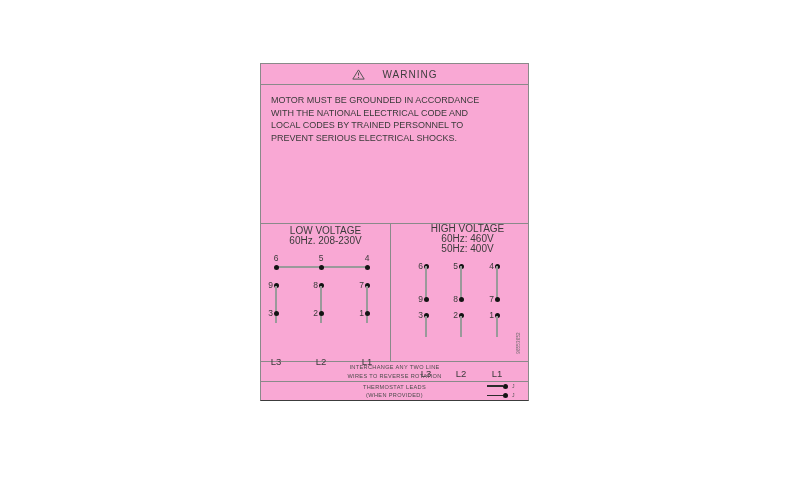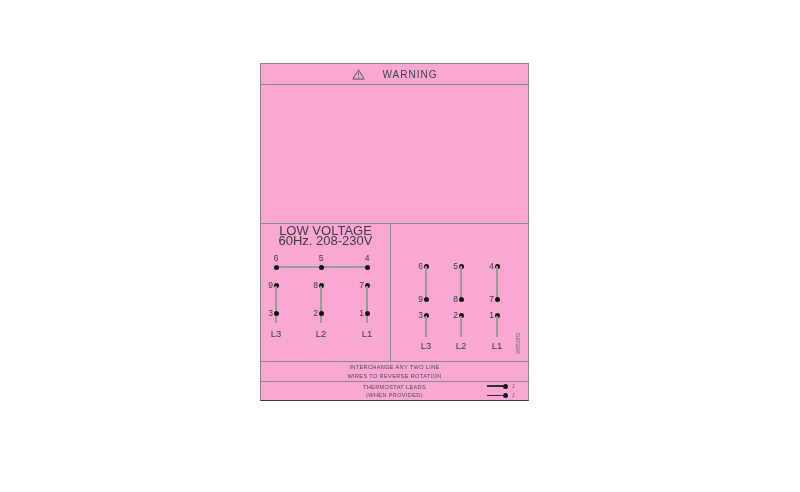--- a/index.html
+++ b/index.html
@@ -11,30 +11,30 @@
               border-bottom:1px solid #8a8a8a;display:flex;align-items:center;justify-content:center;gap:18px;}
   .warn-text{font-size:10px;letter-spacing:1px;color:#3d3d3d;}
   .para{position:absolute;left:10px;width:250px;font-size:9px;line-height:12.7px;color:#3a3a3a;
         white-space:pre-line;}
   .p1{top:30px;}
   .p2{top:97px;}
   .sec-voltage{position:absolute;top:159px;left:0;width:100%;height:139px;box-sizing:border-box;
                border-top:1px solid #8a8a8a;border-bottom:1px solid #8a8a8a;}
   .vdivider{position:absolute;left:129px;top:0;height:100%;width:1px;background:#8a8a8a;}
   .col{position:absolute;top:0;height:100%;}
-  .v-title{position:absolute;top:2px;left:0;width:100%;text-align:center;font-size:13px;
+  .v-title{position:absolute;top:2px;left:0;width:100%;text-align:center;font-size:10px;
            line-height:10px;color:#3a3a3a;white-space:pre-line;}
   .hv .v-title{top:0;left:8px;line-height:9.8px;}
   .dot{position:absolute;width:5px;height:5px;border-radius:50%;background:#141414;}
   .tnum{position:absolute;font-size:8.5px;line-height:9px;color:#3a3a3a;}
   .above{width:16px;text-align:center;}
   .side{width:11px;text-align:right;}
   .hwire{position:absolute;height:1.4px;background:#9a9a9a;}
   .vwire{position:absolute;width:1.4px;background:#9a9a9a;}
-  .llab{position:absolute;width:24px;text-align:center;font-size:9.5px;line-height:10px;color:#3a3a3a;}
+  .llab{position:absolute;width:24px;text-align:center;font-size:9.5px;line-height:10px;color:#3a3a3a;margin-top:28px;}
   .draw-num{position:absolute;left:246px;top:116px;width:24px;height:6px;transform:rotate(-90deg);
             font-size:4.5px;letter-spacing:0.2px;color:#666;text-align:center;line-height:6px;}
   .sec-interchange{position:absolute;top:298px;left:0;width:100%;height:20px;box-sizing:border-box;
                    border-bottom:1px solid #8a8a8a;display:flex;align-items:center;justify-content:center;}
   .sec-thermostat{position:absolute;top:318px;left:0;width:100%;height:18px;display:flex;
                   align-items:center;justify-content:center;}
   .small-text{font-size:5.6px;line-height:8.3px;letter-spacing:0.35px;color:#4a4a4a;
               white-space:pre-line;text-align:center;}
   .lead-line{position:absolute;height:1.2px;background:#2c2c2c;}
   .lead-dot{position:absolute;width:5px;height:5px;border-radius:50%;background:#141414;}
@@ -50,20 +50,24 @@
       <span style="display:inline-flex;">
         <svg width="13" height="11" viewBox="0 0 13 11">
           <path d="M6.5 0.9 L12.2 10.1 H0.8 Z" fill="none" stroke="#555" stroke-width="1" stroke-linejoin="round"></path>
           <line x1="6.5" y1="3.6" x2="6.5" y2="6.6" stroke="#555" stroke-width="1"></line>
           <circle cx="6.5" cy="8.4" r="0.7" fill="#555"></circle>
         </svg>
       </span>
       <span class="warn-text">WARNING</span>
     </div>
 
+    <div class="para p1">MOTOR MUST BE GROUNDED IN ACCORDANCE
+WITH THE NATIONAL ELECTRICAL CODE AND
+LOCAL CODES BY TRAINED PERSONNEL TO
+PREVENT SERIOUS ELECTRICAL SHOCKS.</div>
 
     <div class="sec-voltage">
       <div class="vdivider"></div>
 
       <div class="col lv" style="left:0;width:129px;">
         <div class="v-title">LOW VOLTAGE
 60Hz. 208-230V</div>
         <span class="tnum above" style="left:7px;top:30px;">6</span>
         <span class="tnum above" style="left:52px;top:30px;">5</span>
         <span class="tnum above" style="left:98px;top:30px;">4</span>
@@ -85,20 +89,23 @@
         <span class="tnum side" style="left:92px;top:84.8px;">1</span>
         <span class="dot" style="left:12.5px;top:86.8px;"></span>
         <span class="dot" style="left:57.5px;top:86.8px;"></span>
         <span class="dot" style="left:103.5px;top:86.8px;"></span>
         <span class="llab" style="left:3px;top:105px;">L3</span>
         <span class="llab" style="left:48px;top:105px;">L2</span>
         <span class="llab" style="left:94px;top:105px;">L1</span>
       </div>
 
       <div class="col hv" style="left:130px;width:137px;">
+        <div class="v-title">HIGH VOLTAGE
+60Hz: 460V
+50Hz: 400V</div>
         <span class="tnum side" style="left:21px;top:37.5px;">6</span>
         <span class="tnum side" style="left:56px;top:37.5px;">5</span>
         <span class="tnum side" style="left:92px;top:37.5px;">4</span>
         <span class="dot" style="left:32.5px;top:39.5px;"></span>
         <span class="dot" style="left:67.5px;top:39.5px;"></span>
         <span class="dot" style="left:103.5px;top:39.5px;"></span>
         <div class="vwire" style="left:34.3px;top:42px;height:33.3px;"></div>
         <div class="vwire" style="left:69.3px;top:42px;height:33.3px;"></div>
         <div class="vwire" style="left:105.3px;top:42px;height:33.3px;"></div>
         <span class="tnum side" style="left:21px;top:70.8px;">9</span>

